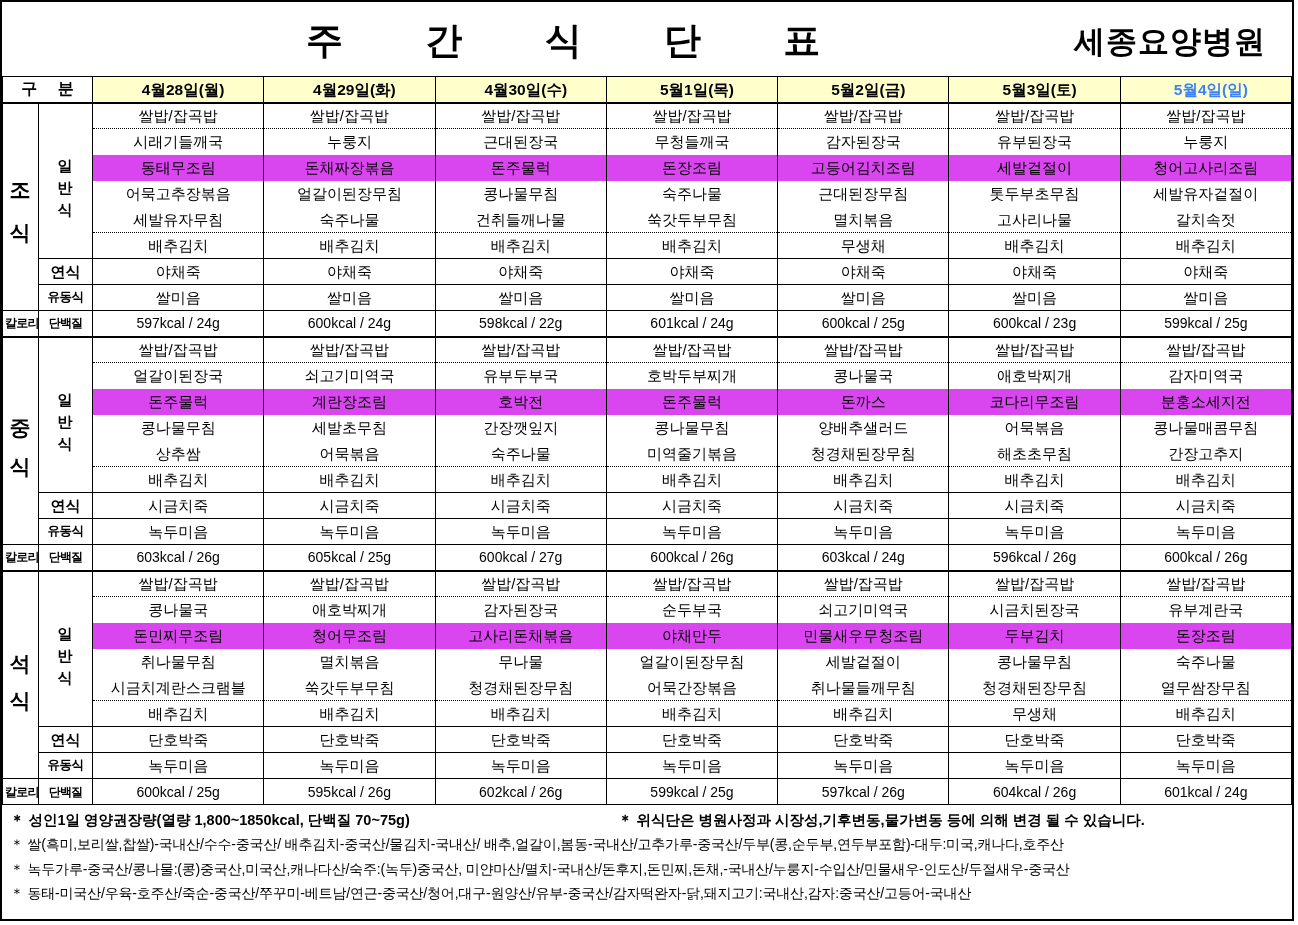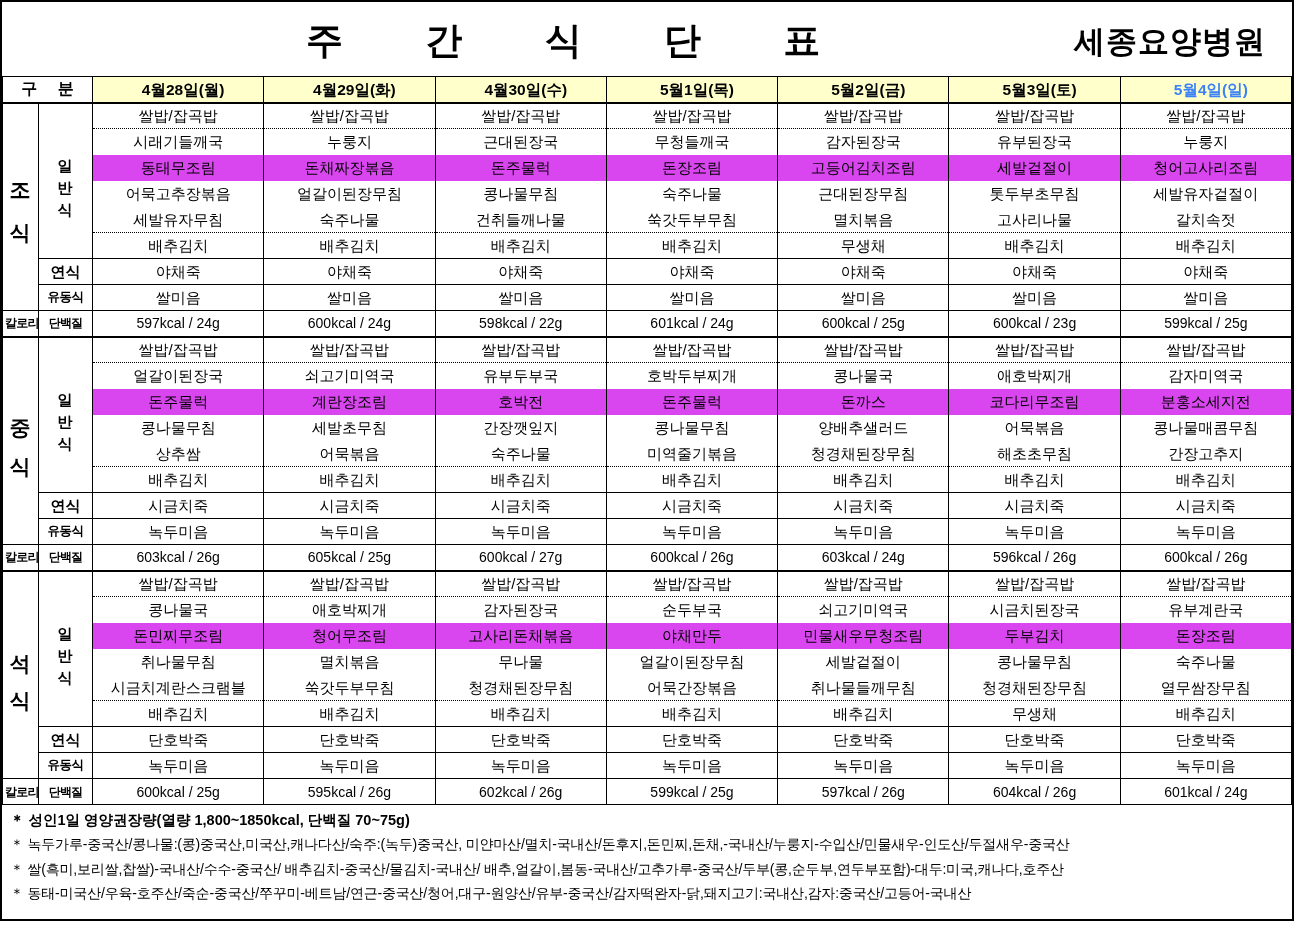--- a/index.html
+++ b/index.html
@@ -350,19 +350,20 @@
           <td class="kcal">597kcal / 26g</td>
           <td class="kcal">604kcal / 26g</td>
           <td class="kcal">601kcal / 24g</td>
         </tr>
       </tbody>
     </table>
 
   <div class="notes">
     <div class="note-row1">
       <span class="note-left">＊  성인1일 영양권장량(열량 1,800~1850kcal, 단백질 70~75g)</span>
+      <span>＊ 위식단은 병원사정과 시장성,기후변동,물가변동 등에 의해 변경 될 수 있습니다.</span>
     </div>
+    <div class="note-line">＊ 쌀(흑미,보리쌀,찹쌀)-국내산/수수-중국산/ 배추김치-중국산/물김치-국내산/ 배추,얼갈이,봄동-국내산/고추가루-중국산/두부(콩,순두부,연두부포함)-대두:미국,캐나다,호주산</div>
     <div class="note-line">＊ 녹두가루-중국산/콩나물:(콩)중국산,미국산,캐나다산/숙주:(녹두)중국산, 미얀마산/멸치-국내산/돈후지,돈민찌,돈채,-국내산/누룽지-수입산/민물새우-인도산/두절새우-중국산</div>
-    <div class="note-line">＊ 쌀(흑미,보리쌀,찹쌀)-국내산/수수-중국산/ 배추김치-중국산/물김치-국내산/ 배추,얼갈이,봄동-국내산/고추가루-중국산/두부(콩,순두부,연두부포함)-대두:미국,캐나다,호주산</div>
     <div class="note-line">＊ 동태-미국산/우육-호주산/죽순-중국산/쭈꾸미-베트남/연근-중국산/청어,대구-원양산/유부-중국산/감자떡완자-닭,돼지고기:국내산,감자:중국산/고등어-국내산</div>
   </div>
 
 </div>
 
 </body></html>

